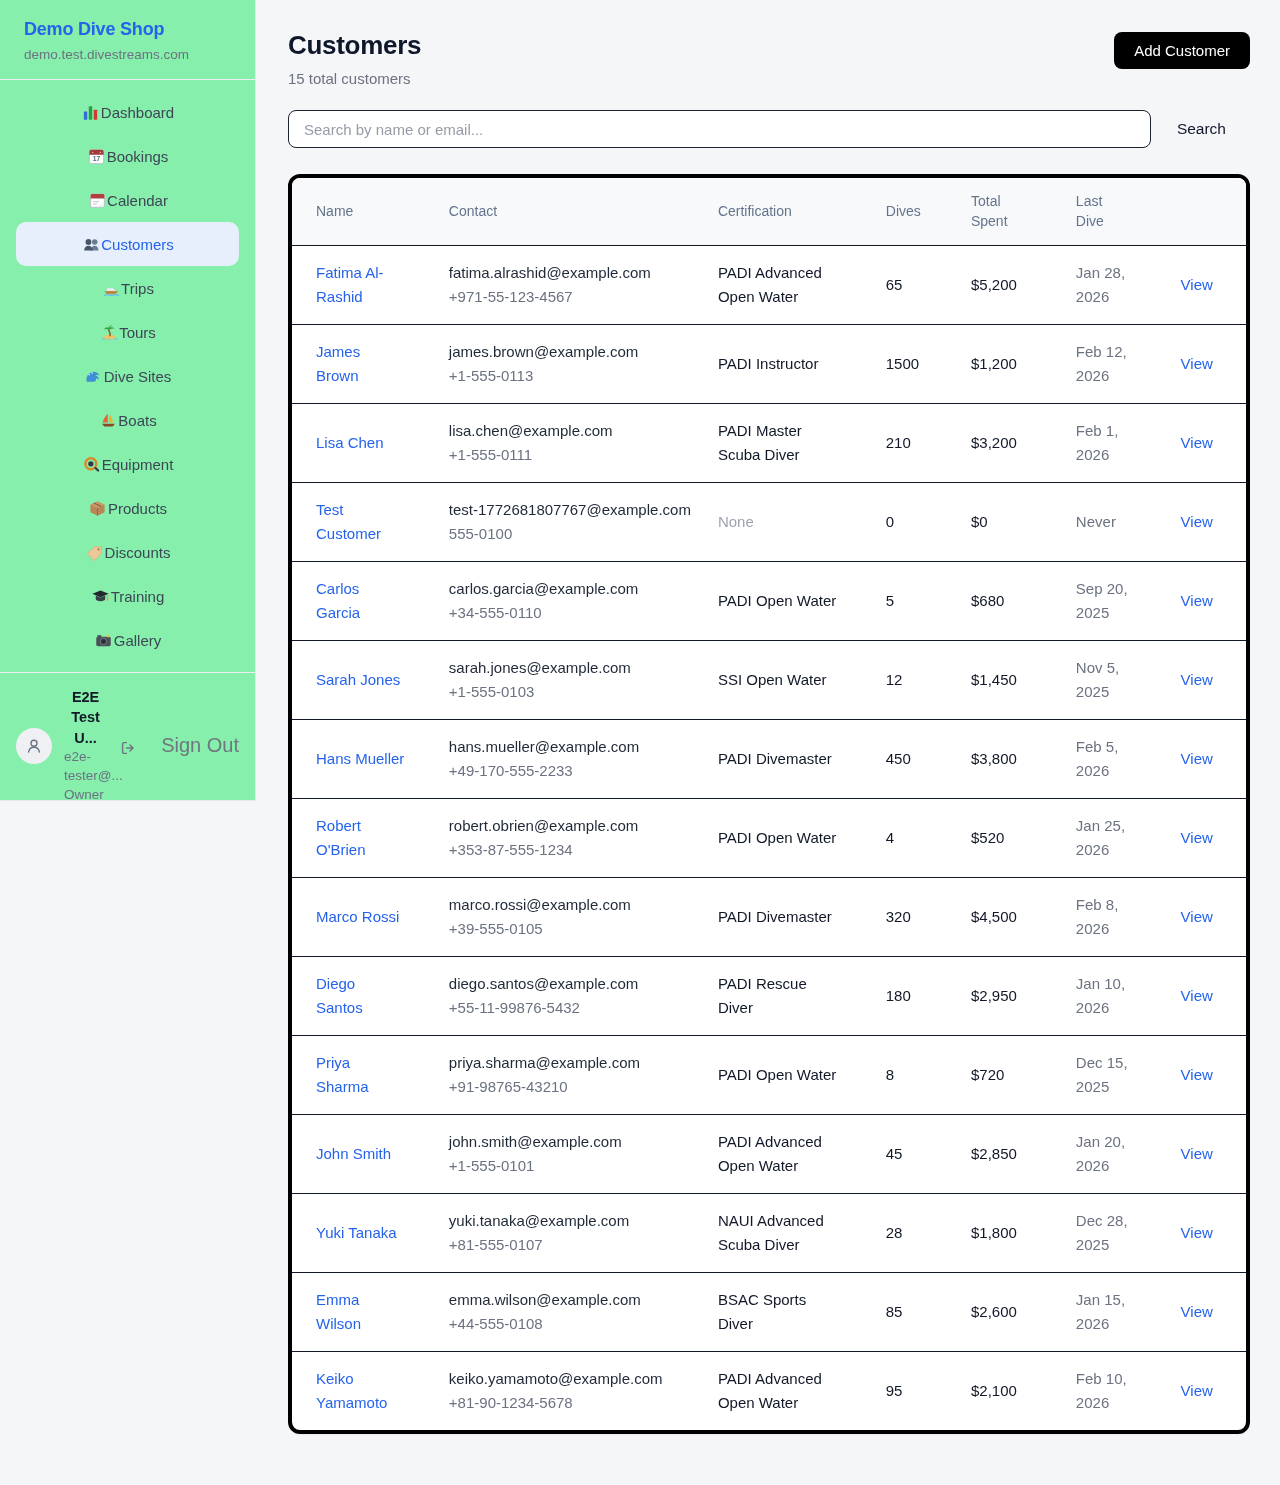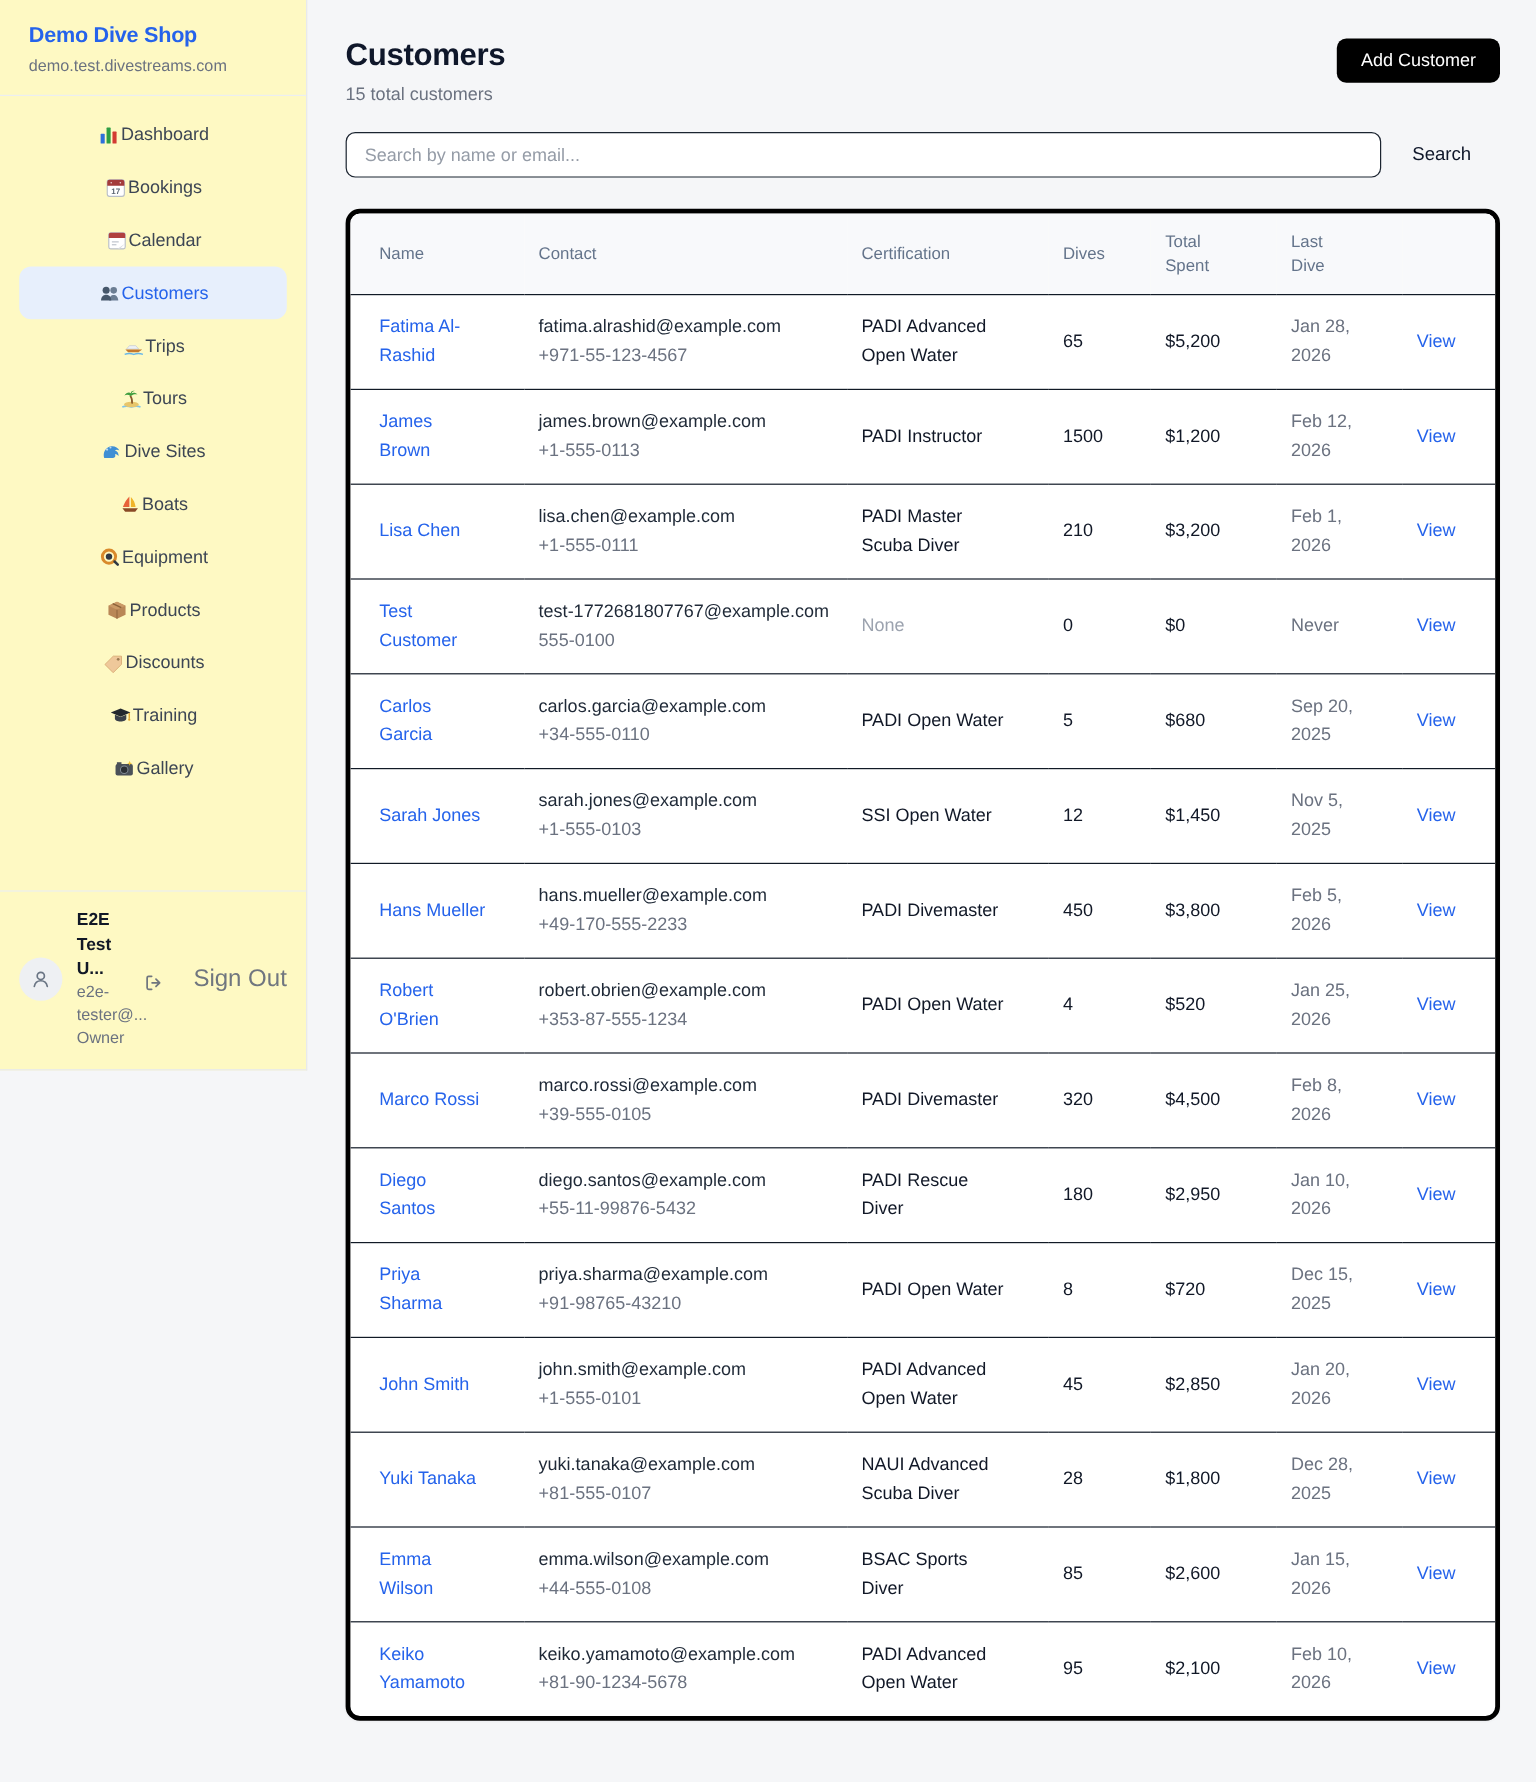--- a/index.html
+++ b/index.html
@@ -8,22 +8,22 @@
     min-height:1485px;
     background:#f5f6f8;
     font-family:"Liberation Sans", sans-serif;
     color:#0f172a;
     position:relative;
   }
 
   
   .sidebar {
     position:absolute; left:0; top:0;
-    width:256px; height:892px;
-    background:#fef9c3;
+    width:256px; height:801px;
+    background:#86efac;
     border-right:1px solid #e7e9ee;
     border-bottom:1px solid #e7e9ee;
     display:flex; flex-direction:column;
   }
   .brand { padding:19px 24px 17px; }
   .brand-title { font-size:18px; font-weight:700; color:#2563eb; letter-spacing:-0.2px; }
   .brand-sub { margin-top:7px; font-size:13.5px; color:#6b7280; }
   .sidebar-divider { border-bottom:1px solid #eceef1; }
   .nav { padding:10px 16px; flex:0 0 auto; }
   .nav-item {
@@ -39,21 +39,21 @@
     margin-top:auto;
     border-top:1px solid #eceef1;
     padding:14px 16px 16px;
     display:flex; align-items:center; gap:12px;
   }
   .avatar {
     width:36px; height:36px; border-radius:50%;
     background:#eef0f3; display:flex; align-items:center; justify-content:center; flex:0 0 36px;
   }
   .user-meta { flex:1; min-width:0; line-height:1.4; }
-  .user-name { font-size:14.5px; font-weight:700; color:#111827; }
+  .user-name { font-size:14.5px; font-weight:700; color:#111827;text-align:center; }
   .user-email { font-size:13.5px; color:#6b7280; }
   .user-role { font-size:13.5px; color:#6b7280; }
   .signout {
     display:flex; align-items:flex-end; gap:24px;
     background:none; border:none; cursor:pointer;
     font-family:inherit; font-size:20px; color:#70767f;
     white-space:nowrap; padding:0;
   }
 
   

